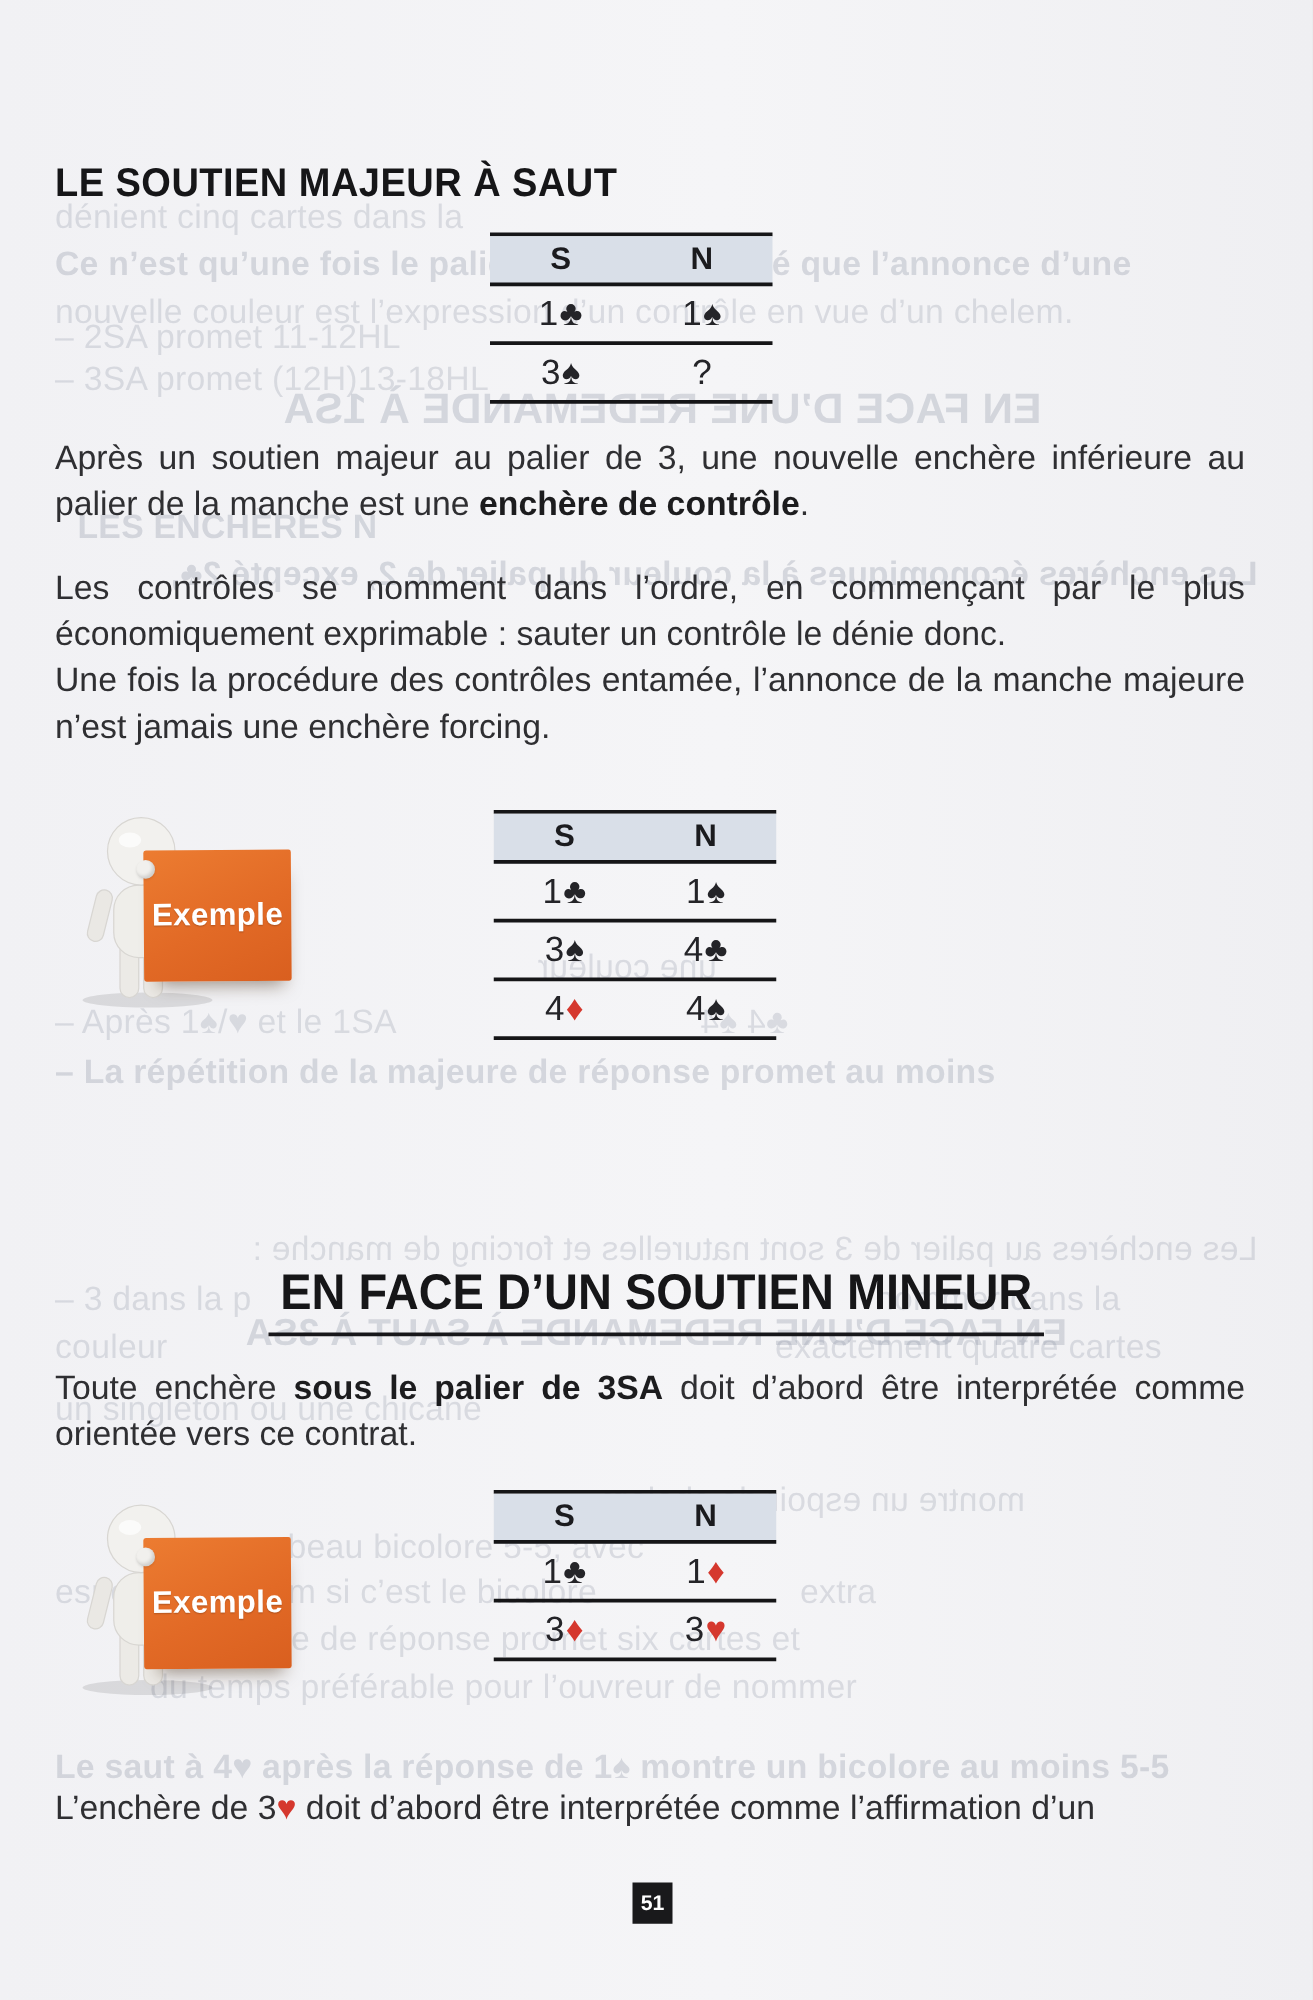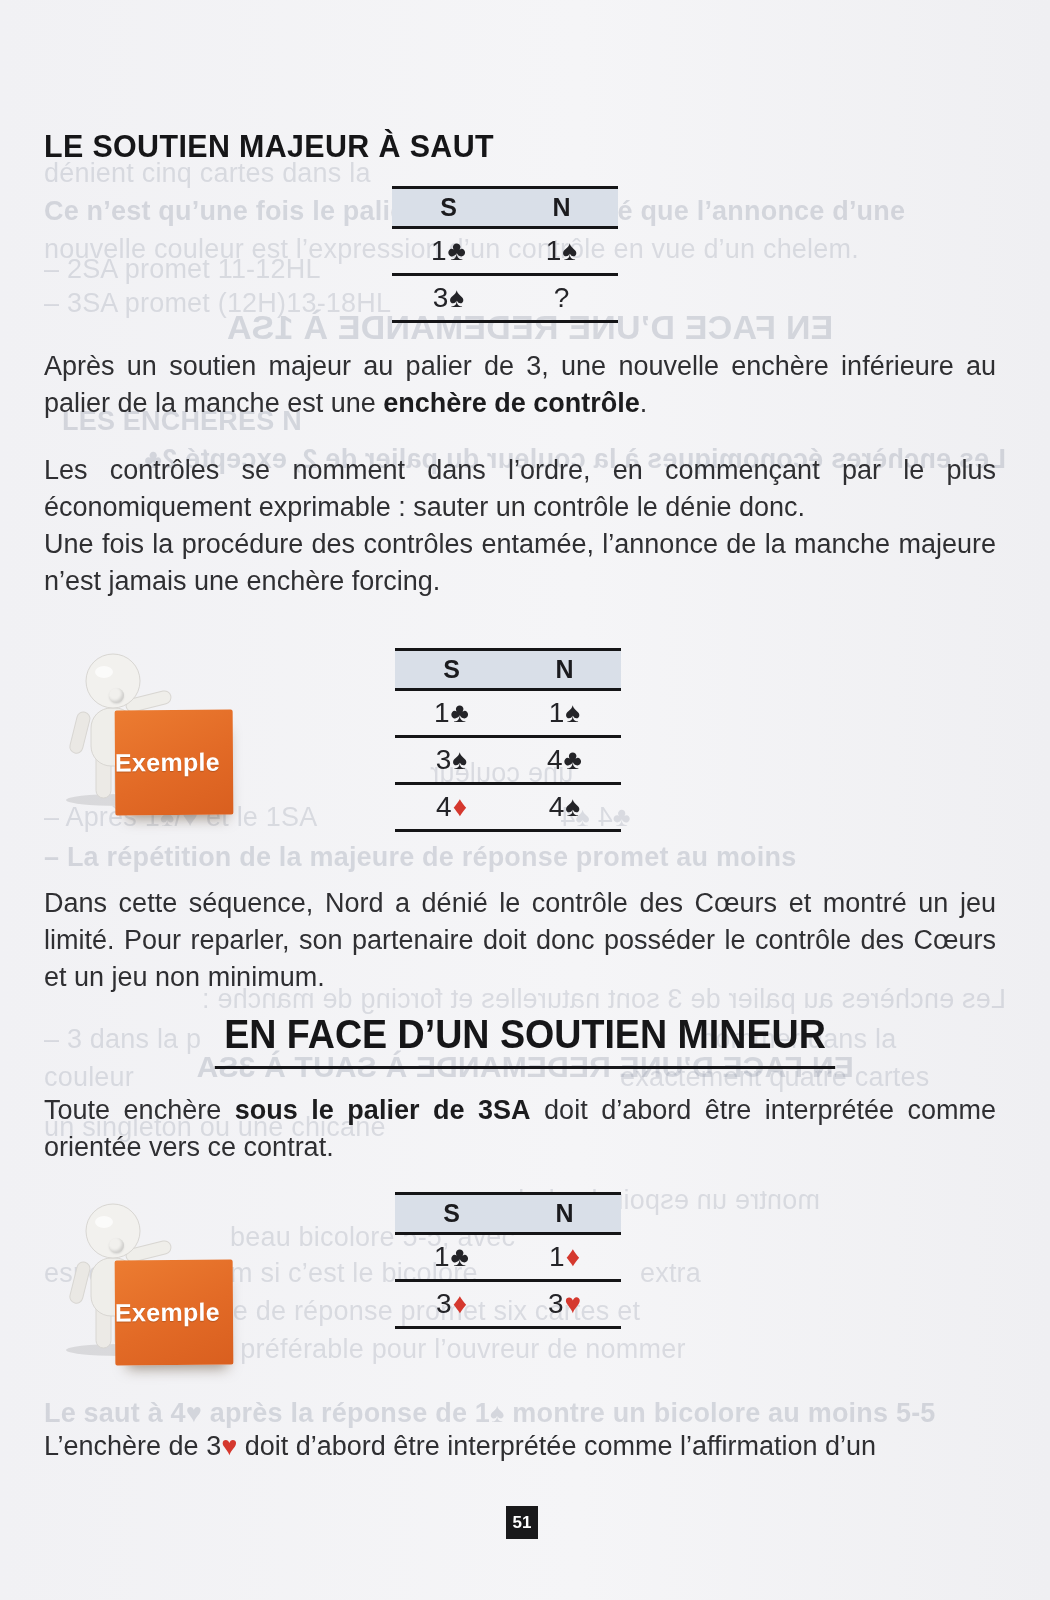--- a/index.html
+++ b/index.html
@@ -26,23 +26,23 @@
   .nowrap{white-space:nowrap;text-align:left;}
   
   .bid-table{position:absolute;width:226px;border-top:3px solid var(--rule);}
   .bt-row{display:flex;border-bottom:3px solid var(--rule);align-items:center;height:44px;
     font-size:28px;color:#242428;}
   .bt-row.head{height:37px;background:var(--thead);font-weight:700;font-size:25px;color:#1b1b1e;}
   .bt-cell{flex:1;display:flex;align-items:center;justify-content:center;gap:1px;}
   
   .example{position:absolute;left:58px;width:185px;height:162px;}
   .figure{position:absolute;left:0;top:0;}
-  .ex-box{position:absolute;left:57px;top:62px;width:118px;height:105px;
+  .ex-box{position:absolute;left:57px;top:32px;width:118px;height:105px;
     background:linear-gradient(155deg,#ec7c31 0%,var(--orange) 55%,#d95f1f 100%);
-    border-radius:2px;display:flex;align-items:center;
+    border-radius:2px;display:flex;align-items:center;justify-content:center;
     box-shadow:3px 12px 14px -9px rgba(70,45,20,.5);transform:rotate(-.4deg);}
   .ex-box span{color:#fff;font-weight:700;font-size:25px;letter-spacing:.3px;
     text-shadow:0 1px 1px rgba(0,0,0,.18);}
   .hand{position:absolute;left:51px;top:40px;width:15px;height:15px;border-radius:50%;
     background:#f1f0ed;box-shadow:inset -2px -2px 3px rgba(0,0,0,.14),0 1px 2px rgba(0,0,0,.1);}
   
   .page-num{position:absolute;left:506px;top:1506px;width:32px;height:33px;background:#19191b;
     color:#fff;font-size:17px;font-weight:700;display:flex;align-items:center;justify-content:center;}
 </style>
 </head>
@@ -166,21 +166,20 @@
           <span>4</span>
           <span class="red">♦</span>
         </div>
         <div class="bt-cell">
           <span>4</span>
           <span>♠</span>
         </div>
       </div>
     </div>
 
-  <p class="body" style="top:885px"><span>Dans cette séquence, Nord a dénié le contrôle des Cœurs et montré un jeu limité. Pour reparler, son partenaire doit donc posséder le contrôle des Cœurs et un jeu non minimum.</span></p>
 
   <h2 class="h2">EN FACE D’UN SOUTIEN MINEUR</h2>
 
   <p class="body" style="top:1092px"><span>Toute enchère </span><span class="b">sous le palier de 3SA</span><span> doit d’abord être interprétée comme orientée vers ce contrat.</span></p>
 
   <div class="example" id="ex2" style="top:1198px">
     <svg class="figure" width="120" height="160" viewBox="0 0 120 160">
       <ellipse cx="60" cy="152" rx="52" ry="6" fill="rgba(0,0,0,0.10)"></ellipse>
       <rect x="38" y="104" width="15" height="46" rx="7.5" fill="#eceae6" stroke="#d8d6d2"></rect>
       <rect x="57" y="104" width="15" height="46" rx="7.5" fill="#eceae6" stroke="#d8d6d2"></rect>

